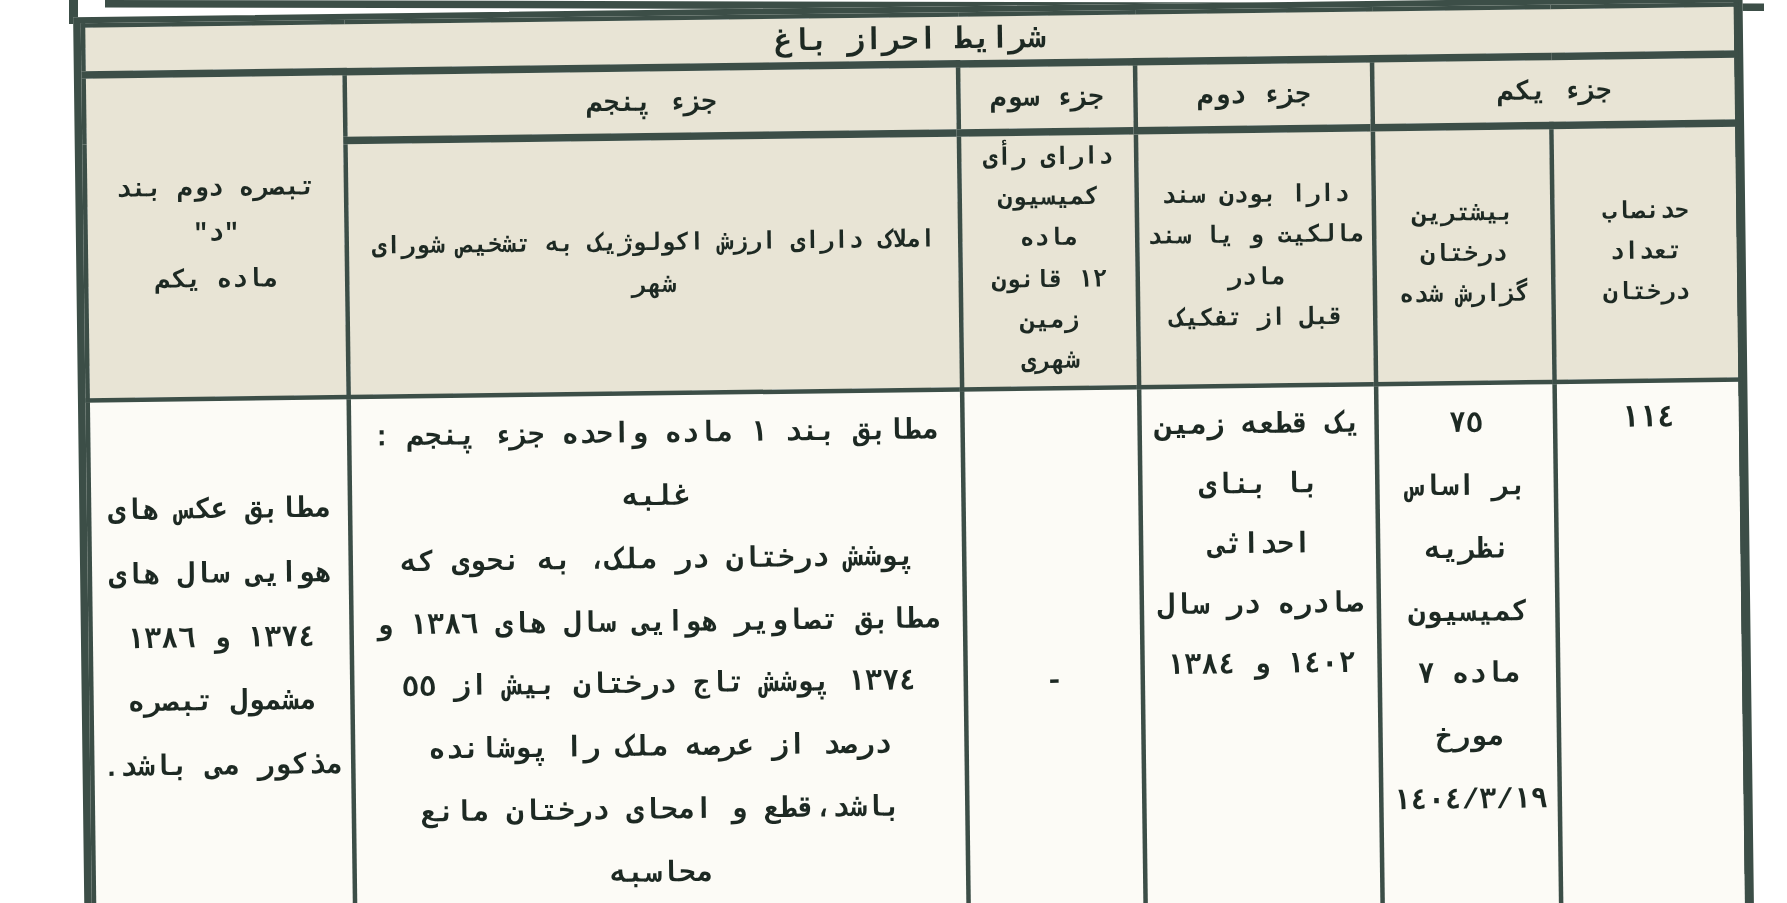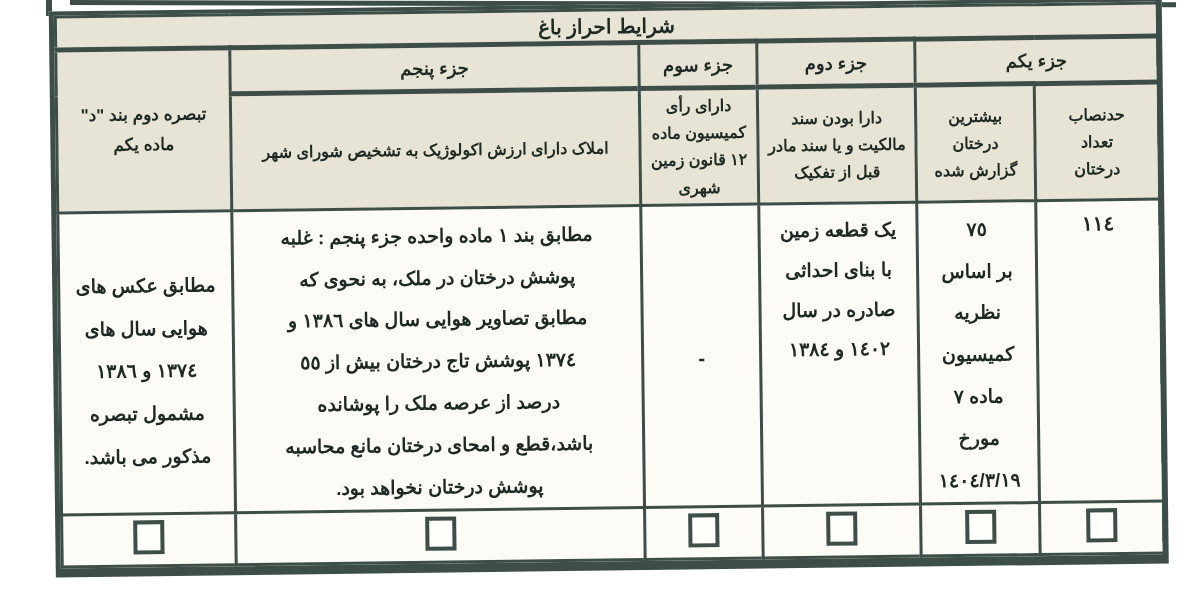--- a/index.html
+++ b/index.html
@@ -1,17 +1,17 @@
 <!DOCTYPE html>
 <html lang="fa"><head>
 <meta charset="utf-8">
 <style>
   html,body{margin:0;padding:0;background:#ffffff;}
   body{width:1191px;height:602px;overflow:hidden;}
-  .stage{position:relative;width:1191px;height:602px;font-family:Liberation Sans, sans-serif;border-radius:13px;}
+  .stage{position:relative;width:1191px;height:602px;font-family:Liberation Mono, monospace;border-radius:13px;}
   
   .remnant-line{position:absolute;left:70px;top:0;width:1106px;height:5px;background:#3c4e47;transform:rotate(0.12deg);transform-origin:left top;}
   .remnant-stub{position:absolute;left:46px;top:0;width:6px;height:16px;background:#3c4e47;}
   
   .scan{position:absolute;left:49px;top:11px;width:1113px;box-sizing:border-box;
         border:solid #3c4e47;border-width:4px 6px 9px 5px;background:#fcfbf6;
         transform:rotate(-0.72deg);transform-origin:40px 20px;}
   table{width:100%;border-collapse:collapse;direction:rtl;table-layout:fixed;}
   th,td{border:3px solid #3c4e47;font-weight:bold;color:#1d2923;text-align:center;
         padding:0;box-sizing:border-box;overflow:hidden;}

